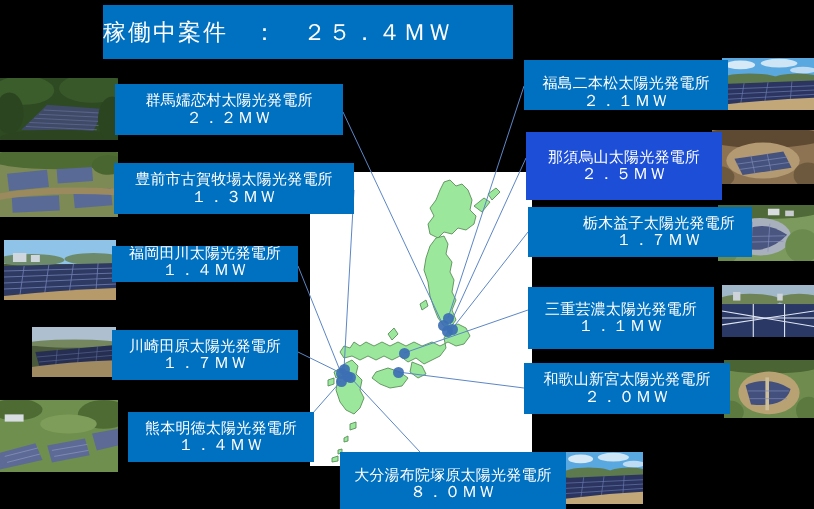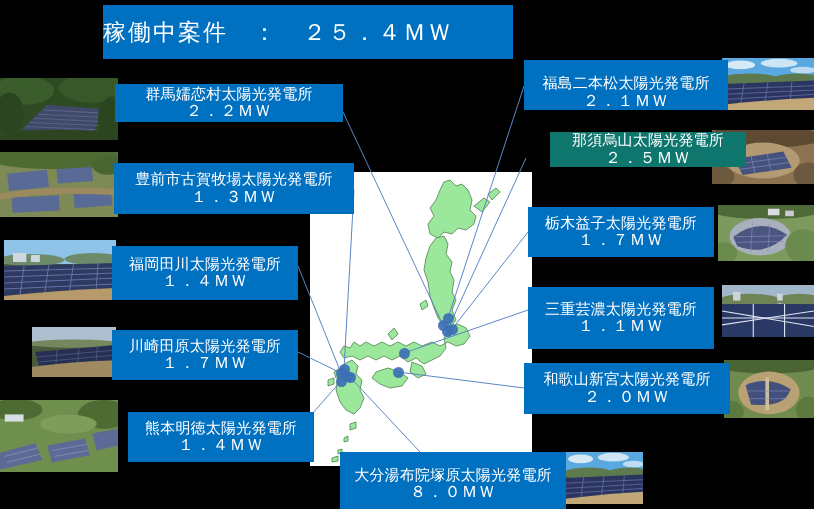--- a/index.html
+++ b/index.html
@@ -284,49 +284,49 @@
         <line x1="0" y1="48" x2="100" y2="42"></line>
         <line x1="24" y1="29" x2="20" y2="55"></line>
             <line x1="50" y1="28" x2="46" y2="54"></line>
         <line x1="76" y1="27" x2="74" y2="51"></line>
           </g>
       <path d="M0 54 Q50 48 100 46 L100 60 L0 60 Z" fill="#c2a878"></path>
     </svg>
       </div>
     </div>
   <div id="boxes">
-      <div class="label-box" style="left: 115px; top: 84px; width: 228px; height: 38px; background: rgb(0, 112, 192);">
+      <div class="label-box" style="left: 115px; top: 84px; width: 228px; height: 51px; background: rgb(0, 112, 192);">
         <div class="nm">群馬嬬恋村太陽光発電所</div>
         <div class="mw">２．２ＭＷ</div>
       </div>
       <div class="label-box" style="left: 114px; top: 163px; width: 240px; height: 51px; background: rgb(0, 112, 192);">
         <div class="nm">豊前市古賀牧場太陽光発電所</div>
         <div class="mw">１．３ＭＷ</div>
       </div>
-      <div class="label-box" style="left: 112px; top: 246px; width: 186px; height: 54px; background: rgb(0, 112, 192);">
+      <div class="label-box" style="left: 112px; top: 246px; width: 186px; height: 36px; background: rgb(0, 112, 192); font-family: Liberation Mono, monospace;">
         <div class="nm">福岡田川太陽光発電所</div>
         <div class="mw">１．４ＭＷ</div>
       </div>
       <div class="label-box" style="left: 112px; top: 330px; width: 186px; height: 50px; background: rgb(0, 112, 192);">
         <div class="nm">川崎田原太陽光発電所</div>
         <div class="mw">１．７ＭＷ</div>
       </div>
       <div class="label-box" style="left: 128px; top: 412px; width: 186px; height: 50px; background: rgb(0, 112, 192);">
         <div class="nm">熊本明徳太陽光発電所</div>
         <div class="mw">１．４ＭＷ</div>
       </div>
       <div class="label-box" style="left: 524px; top: 60px; width: 204px; height: 50px; background: rgb(0, 112, 192); justify-content: flex-end;">
         <div class="nm">福島二本松太陽光発電所</div>
         <div class="mw">２．１ＭＷ</div>
       </div>
-      <div class="label-box" style="left: 526px; top: 132px; width: 196px; height: 35px; background: #0f766e; margin-left: 24px;">
+      <div class="label-box" style="left: 526px; top: 132px; width: 196px; height: 68px; background: #1d4ed8;">
         <div class="nm">那須烏山太陽光発電所</div>
         <div class="mw">２．５ＭＷ</div>
       </div>
-      <div class="label-box" style="left: 528px; top: 207px; width: 186px; height: 50px; background: rgb(0, 112, 192);">
+      <div class="label-box" style="left: 528px; top: 207px; width: 186px; height: 50px; background: rgb(0, 112, 192); padding-left: 38px;">
         <div class="nm">栃木益子太陽光発電所</div>
         <div class="mw">１．７ＭＷ</div>
       </div>
       <div class="label-box" style="left: 528px; top: 287px; width: 186px; height: 62px; background: rgb(0, 112, 192);">
         <div class="nm">三重芸濃太陽光発電所</div>
         <div class="mw">１．１ＭＷ</div>
       </div>
       <div class="label-box" style="left: 524px; top: 363px; width: 206px; height: 51px; background: rgb(0, 112, 192);">
         <div class="nm">和歌山新宮太陽光発電所</div>
         <div class="mw">２．０ＭＷ</div>

